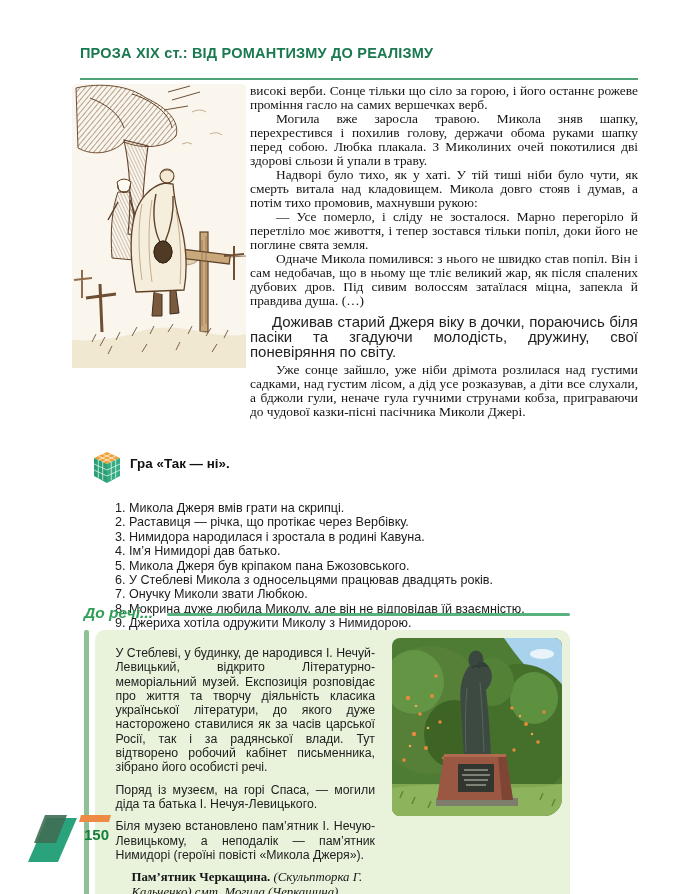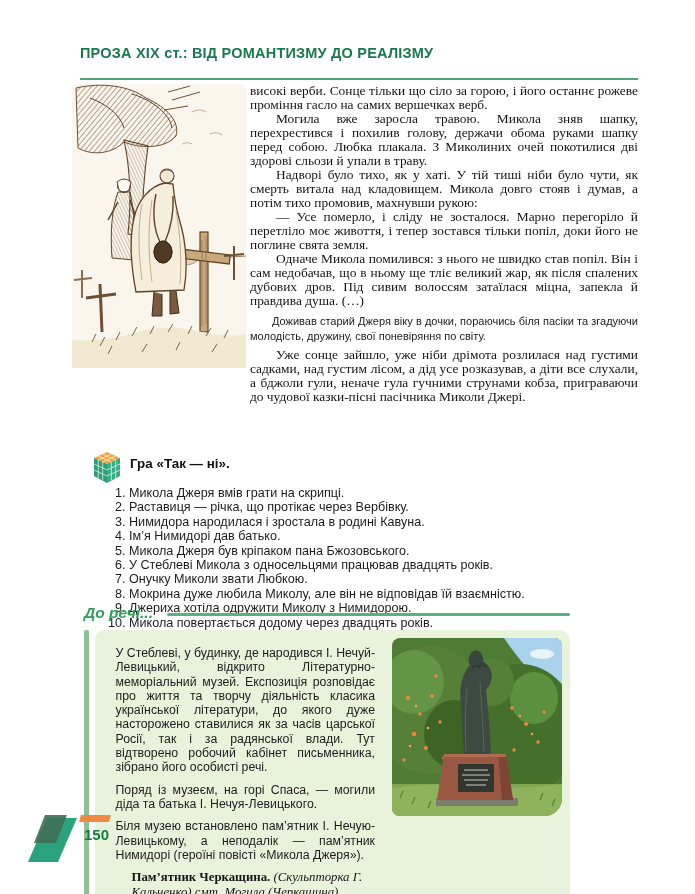--- a/index.html
+++ b/index.html
@@ -39,36 +39,36 @@
   .excerpt-col { margin-left:4px; width:388px; }
   .excerpt-col p {
     margin:0;
     font-family:"Liberation Serif", serif;
     font-size:13.4px; line-height:14px;
     text-align:justify; color:#141414;
   }
   .excerpt-col p.indent { text-indent:26px; }
   .excerpt-col p.sans-note {
     font-family:"Liberation Sans", sans-serif;
-    font-size:11px; line-height:15px;
+    font-size:15px; line-height:15px;
     margin:6px 0 4px 0; text-indent:22px; color:#222;
   }
 
   
   .game {
     position:absolute; left:92px; top:450px; width:554px;
   }
   .game-header { display:flex; align-items:flex-start; }
   .game-icon { width:30px; height:33px; flex:0 0 30px; margin-top:1px; }
   .game-title {
     margin-left:8px; margin-top:6px;
     font-weight:bold; font-size:13.4px; color:#111;
   }
   .game-list {
-    margin:3px 0 0 0; padding:0 0 0 37px;
+    margin:18px 0 0 0; padding:0 0 0 37px;
     font-size:12.6px; line-height:13.9px; color:#1c1c1c;
   }
   .game-list li { margin:0 0 0.5px 0; }
 
   
   .aside { position:absolute; left:84px; top:604px; width:486px; }
   .aside-title-row { display:flex; align-items:center; }
   .aside-title {
     color:#2f9e57; font-weight:bold; font-style:italic; font-size:15.5px;
     flex:0 0 auto;

